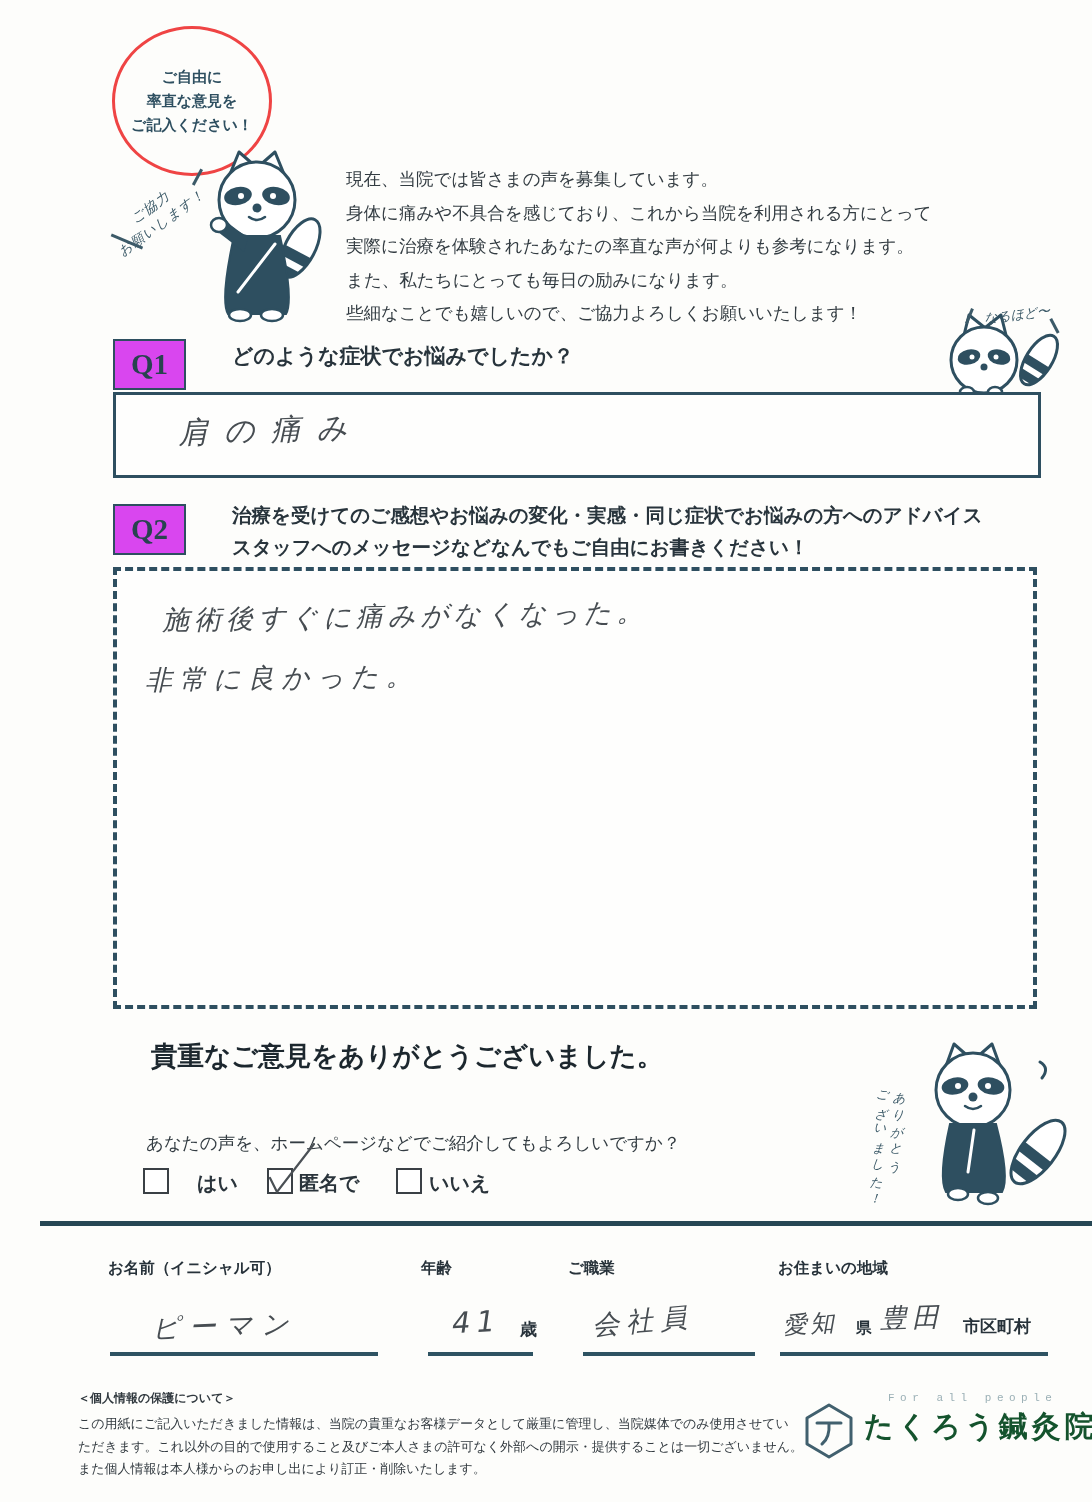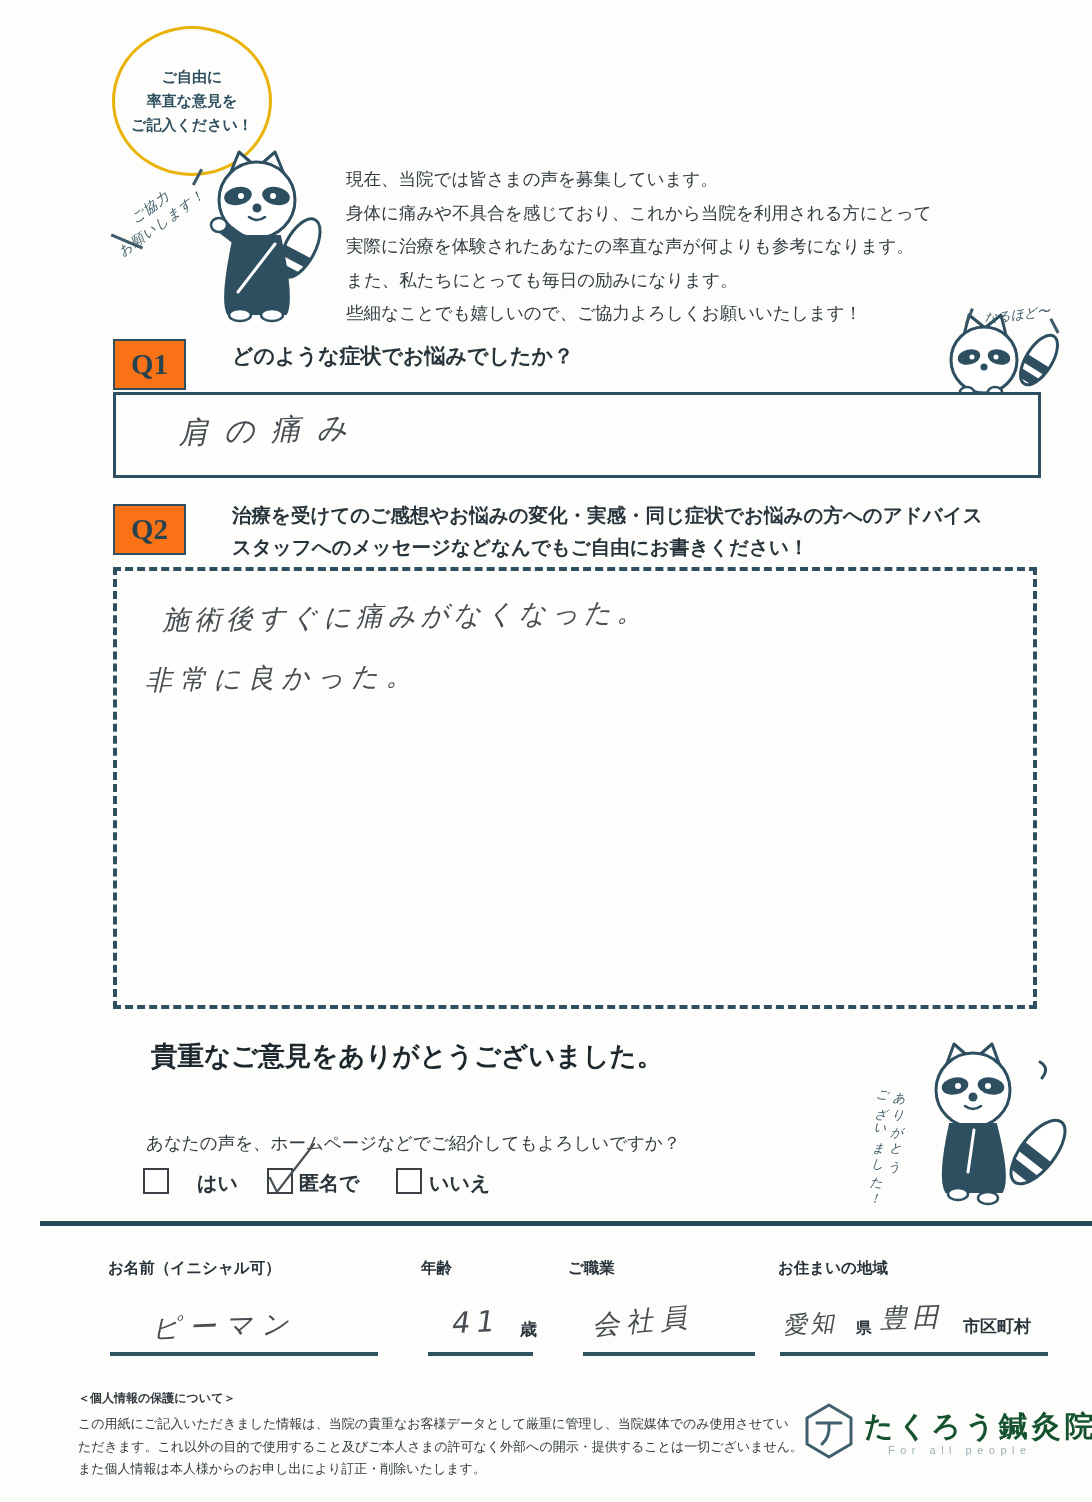--- a/index.html
+++ b/index.html
@@ -8,21 +8,21 @@
     position:relative; width:1092px; height:1502px; margin:0 auto;
     background:#fdfdfb; overflow:hidden;
     font-family:"Liberation Sans","DejaVu Sans",sans-serif;
     color:#31393f;
   }
   .abs { position:absolute; }
 
   
   #speech-bubble {
     left:112px; top:26px; width:160px; height:150px;
-    border:3px solid #eab308; border-radius:50%;
+    border:3px solid #ef4444; border-radius:50%;
     display:flex; flex-direction:column; justify-content:center; align-items:center;
     text-align:center; font-size:15px; font-weight:600; color:#2e4f60; line-height:24px;
     background:#fdfdfb;
   }
   #bubble-tail { left:237px; top:158px; }
   .side-note {
     left:96px; top:196px; width:120px; text-align:center;
     font-size:13.5px; color:#3c5a68; line-height:19px; letter-spacing:1px;
     transform:rotate(-36deg); font-style:italic;
   }
@@ -32,21 +32,21 @@
     color:#1d4356; letter-spacing:1.5px; white-space:nowrap;
   }
   #intro { left:346px; top:130px; font-size:17.5px; line-height:33.5px; color:#333c42;margin-top:33px; }
 
   
   .q-badge {
     width:73px; height:51px; border:2.5px solid #2e4f60;
     display:flex; align-items:center; justify-content:center;
     font-size:29px; font-weight:700; color:#28434f;
     font-family:"Liberation Serif","DejaVu Serif",serif;
-    background:#f97316;
+    background:#d946ef;
   }
   #q1-badge { left:113px; top:339px; }
   #q2-badge { left:113px; top:504px; }
   .q-question { font-weight:700; color:#28343c; }
   #q1-question { left:232px; top:342px; font-size:21px; }
   #q2-question { left:232px; top:500px; font-size:19.5px; line-height:31.5px; }
 
   #q1-answer-box {
     left:113px; top:392px; width:928px; height:86px;
     border:3.5px solid #2e4f60; background:#fefefd;
@@ -82,21 +82,21 @@
   
   #divider { left:40px; top:1221px; width:1052px; height:5px; background:#264754; }
   .field-label { top:1258px; font-size:15.5px; font-weight:700; color:#27323a; white-space:nowrap; }
   .field-suffix { font-size:17px; font-weight:700; color:#27323a; }
   .underline { top:1352px; height:4px; background:#2e5362; }
 
   
   #privacy-title { left:78px; top:1390px; font-size:12px; font-weight:600; }
   #privacy-body { left:78px; top:1413px; font-size:13px; line-height:22.5px; color:#31393f; }
   #clinic-name { left:864px; top:1407px; font-size:29px; font-weight:600; color:#14532d; letter-spacing:4px; white-space:nowrap; }
-  #clinic-tagline { left:888px; top:1444px; font-size:11px; letter-spacing:5.5px; color:#9bb0b6; white-space:nowrap; }
+  #clinic-tagline { left:888px; top:1392px; font-size:11px; letter-spacing:5.5px; color:#9bb0b6; white-space:nowrap;font-family:Liberation Mono, monospace; }
 </style>
 </head>
 <body>
 
 <div id="page">
 
   <div id="speech-bubble" class="abs">
     <div>ご自由に</div>
     <div>率直な意見を</div>
     <div>ご記入ください！</div>

